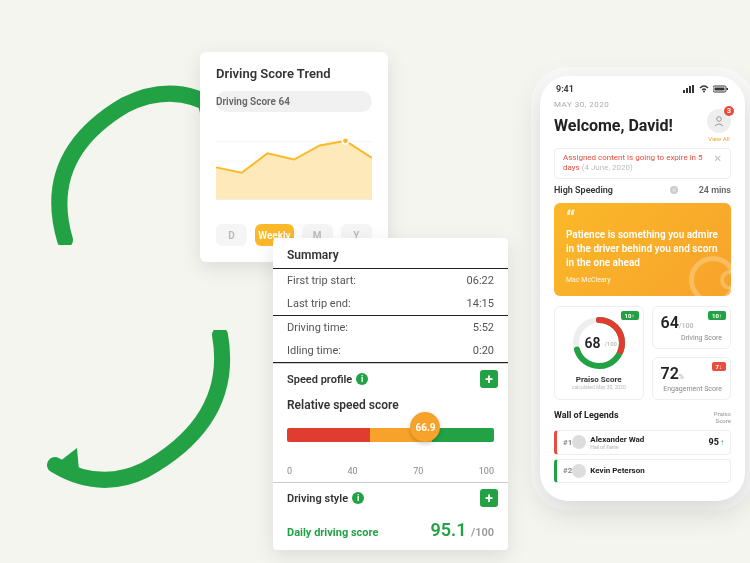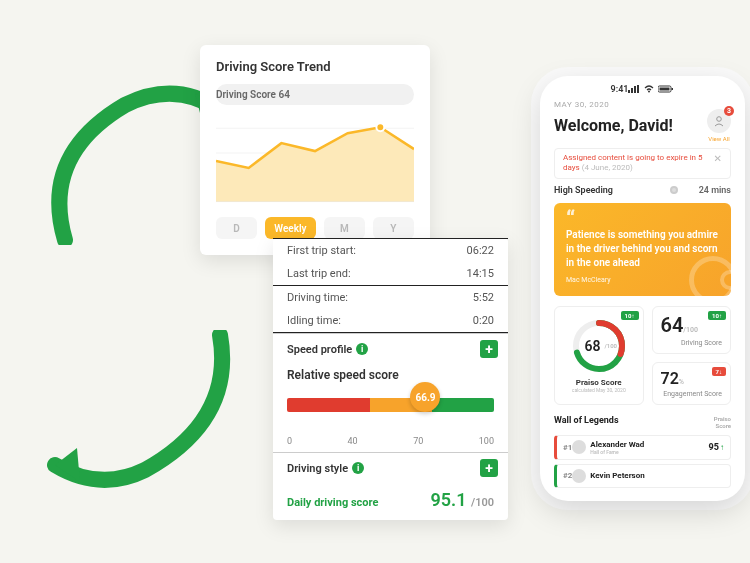--- a/index.html
+++ b/index.html
@@ -12,22 +12,22 @@
   }
 
   
   .arrow-svg { position: absolute; z-index: 1; }
   .arrow-top { left: 35px; top: 85px; width: 200px; height: 160px; }
   .arrow-bottom { left: 35px; top: 330px; width: 200px; height: 160px; }
 
   
   .card-trend {
     position: absolute;
-    left: 200px; top: 45px;
-    width: 230px;
+    left: 200px; top: 52px;
+    width: 188px;
     background: #fff;
     border-radius: 6px;
     box-shadow: 0 6px 20px rgba(0,0,0,0.10);
     padding: 14px 16px 16px;
     z-index: 3;
   }
   .card-trend h4 { font-size: 13px; font-weight: 600; color: #333; margin-bottom: 10px; }
   .pill {
     background: #f1f1f1;
     border-radius: 12px;
@@ -115,21 +115,21 @@
     position:absolute;
     left:540px; top:76px;
     width:205px; height:425px;
     background:#fff;
     border-radius:28px;
     box-shadow:0 10px 30px rgba(0,0,0,0.15), 0 0 0 9px #fafafa;
     overflow:hidden;
     z-index:5;
   }
   .statusbar {
-    display:flex;justify-content:center;align-items:center;
+    display:flex;justify-content:space-between;align-items:center;
     padding:8px 16px 2px; font-size:9px;font-weight:600;color:#333;
   }
   .signals { display:flex; gap:3px; align-items:center; }
   .p-body { padding: 4px 14px; }
   .p-date { font-size:8px; color:#aaa; letter-spacing:0.5px; }
   .p-welcome-row { display:flex; justify-content:space-between; align-items:center; margin-bottom:6px;}
   .p-welcome { font-size:16px;font-weight:700;color:#222; }
   .avatar-wrap { position:relative; }
   .avatar { width:24px;height:24px;border-radius:50%;background:#eee;display:flex;align-items:center;justify-content:center; }
   .avatar-badge { position:absolute;top:-3px;right:-3px;width:10px;height:10px;border-radius:50%;background:#e74c3c;color:#fff;font-size:7px;display:flex;align-items:center;justify-content:center;font-weight:700;}
@@ -228,20 +228,21 @@
   </svg>
   <div class="tabs">
     <div class="tab-btn">D</div>
     <div class="tab-btn active">Weekly</div>
     <div class="tab-btn">M</div>
     <div class="tab-btn">Y</div>
   </div>
 </div>
 
 <div class="card-summary">
+  <div class="summary-head">Summary</div>
   <div class="thinhr"></div>
   <div class="sumrow">
       <span>First trip start:</span>
       <span>06:22</span>
     </div>
   <div class="sumrow">
       <span>Last trip end:</span>
       <span>14:15</span>
     </div>
   <div class="thinhr"></div>
@@ -368,21 +369,21 @@
               <span style="font-size:14px;color:#222;">68</span>
               <span>/100</span>
             </div>
         </div>
         <div class="cap">Praiso Score</div>
         <div class="sub">calculated May 30, 2020</div>
       </div>
       <div class="score-r">
         <div class="score-card">
           <div class="corner-badge">10↑</div>
-          <div class="big"><span style="font-size:20px;color:#222;margin-top:8px;">64</span><span>/100</span></div>
+          <div class="big"><span style="font-size:16px;color:#222;margin-top:8px;">64</span><span>/100</span></div>
           <div class="cap">Driving Score</div>
         </div>
         <div class="score-card">
           <div class="corner-badge red">7↓</div>
           <div class="big"><span style="font-size:16px;color:#222;">72</span><span>%</span></div>
           <div class="cap">Engagement Score</div>
         </div>
       </div>
     </div>
 

